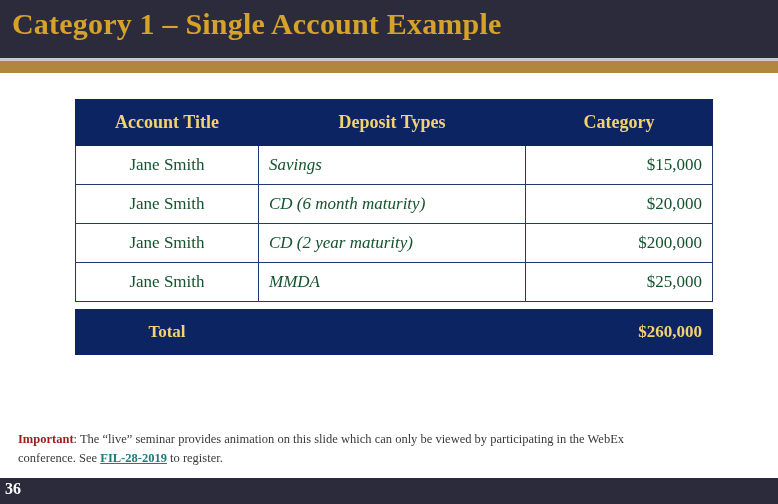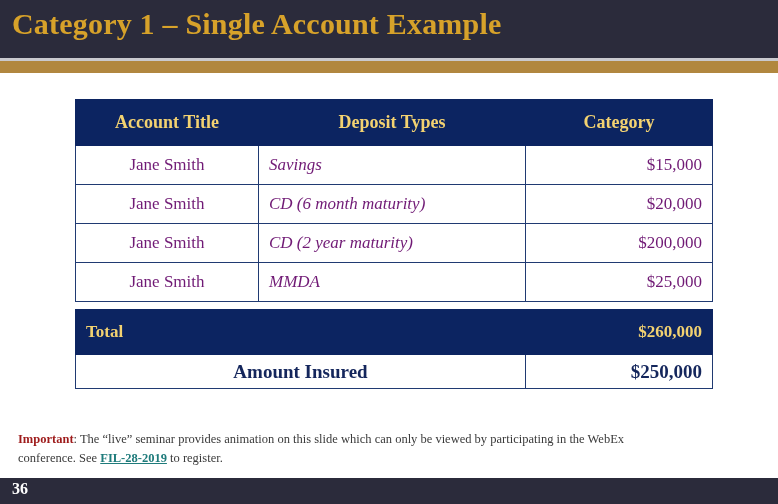--- a/index.html
+++ b/index.html
@@ -85,21 +85,21 @@
     border: 1px solid #0C2461;
   }
   th.hdr-c1 { text-align: center; }
   th.hdr-c2 { text-align: center; }
   th.hdr-c3 { text-align: center; }
 
   
   tr.data td {
     height: 38px;
     background: #ffffff;
-    color: #701a75;
+    color: #14532d;
     border: 1px solid #203A72;
   }
   td.cell-title { text-align: center; }
   td.cell-type  { text-align: left; font-style: italic; }
   td.cell-bal   { text-align: right; }
 
   
   tr.spacer td {
     height: 7px;
     border: none;
@@ -108,21 +108,21 @@
   }
 
   
   tr.total td {
     background: #0C2461;
     height: 44px;
     border: 1px solid #0C2461;
     color: #F3D271;
     font-weight: bold;
   }
-  td.total-label { text-align: left; font-size: 19px; }
+  td.total-label { text-align: center; font-size: 19px; }
   td.total-mid   { }
   td.total-val   { text-align: right; font-size: 18px; }
 
   
   tr.summary td {
     height: 33px;
     background: #ffffff;
     border: 1px solid #203A72;
     font-weight: bold;
     font-size: 19px;
@@ -157,21 +157,21 @@
   .footer-bar {
     position: absolute;
     left: 0;
     top: 478px;
     width: 778px;
     height: 26px;
     background: #2B2B3B;
   }
   .page-num {
     position: absolute;
-    left: 12px;
+    left: 5px;
     top: 480px;
     font-size: 16px;
     font-weight: bold;
     color: #FFFFFF;
     font-family: "Liberation Serif", "DejaVu Serif", serif;
   }
 </style>
 </head>
 <body>
 
@@ -221,24 +221,20 @@
         <td></td>
         <td></td>
       </tr>
 
       <tr class="total">
         <td class="total-label">Total</td>
         <td class="total-mid"></td>
         <td class="total-val">$260,000</td>
       </tr>
 
-      <tr class="summary">
-        <td class="sum-label navy-txt" colspan="2">Amount Insured</td>
-        <td class="sum-val navy-txt">$250,000</td>
-      </tr>
     </tbody>
   </table>
 </div>
 
 <div class="footnote"><span class="fn-important">Important</span><span>: The “live” seminar provides animation on this slide which can only be viewed by participating in the WebEx conference. See </span><a class="fn-link" href="#">FIL-28-2019</a><span> to register.</span></div>
 
 <div class="footer-bar"></div>
 <div class="page-num">36</div>
 
 </body></html>

